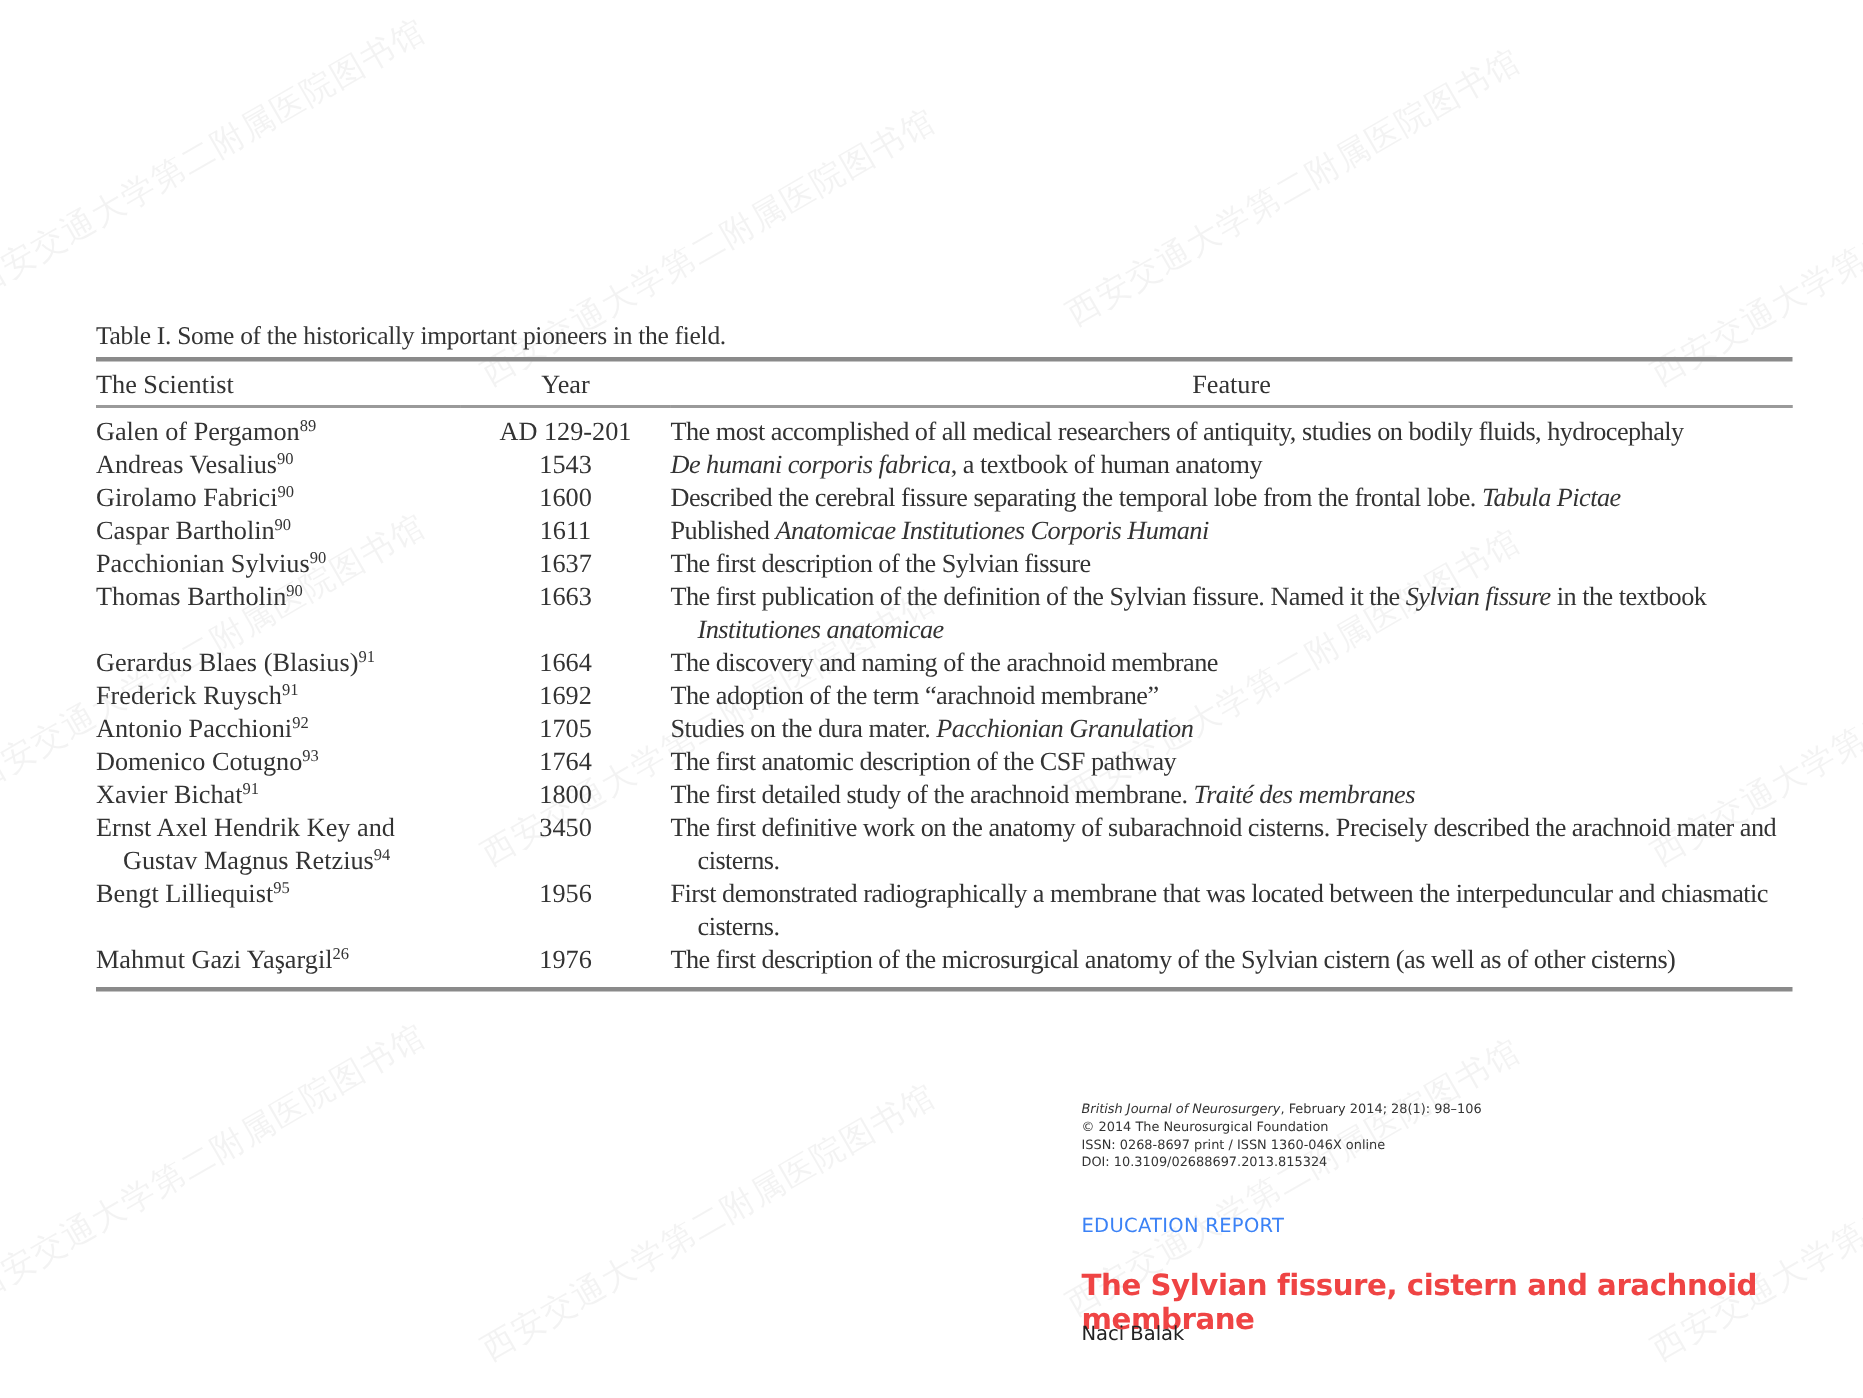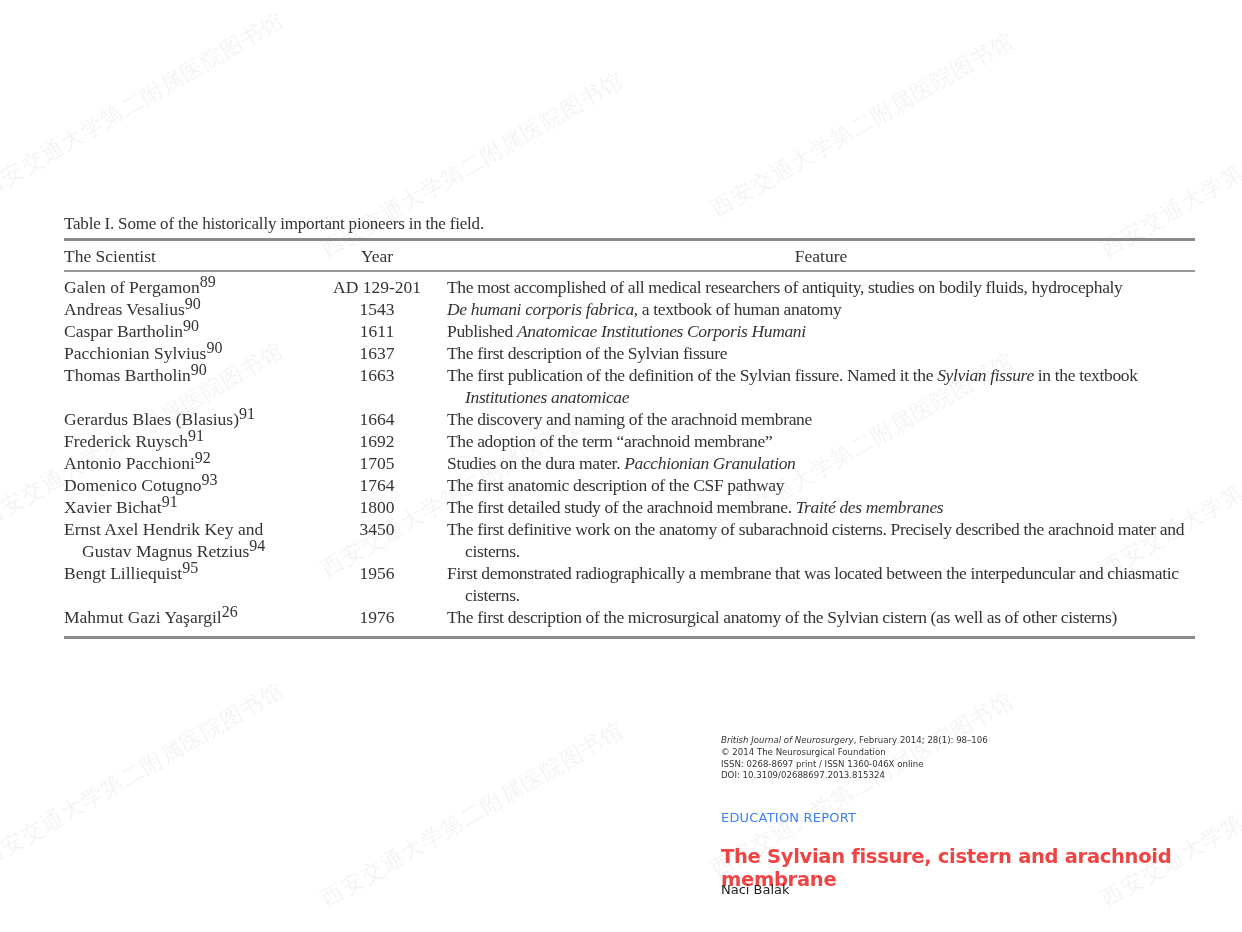--- a/index.html
+++ b/index.html
@@ -17,21 +17,21 @@
   th { font-weight: normal; padding: 5px 0 3px 0; line-height: 21px; }
   th.h1 { text-align: left; margin-top: 32px; }
   th.h2 { text-align: center; }
   th.h3 { text-align: center; }
   td { vertical-align: top; padding: 0; line-height: 22px; }
   td.name { padding-left: 0; }
   td.year { text-align: center; }
   td.feat { padding-left: 0; }
   .hang { padding-left: 18px; text-indent: -18px; letter-spacing: -0.35px; }
   .name-hang { padding-left: 18px; text-indent: -18px; }
-  sup { font-size: 16px; vertical-align: 6px; line-height: 0; margin-top: 21px; }
+  sup { font-size: 11px; vertical-align: 6px; line-height: 0; margin-top: 21px; }
   tr.first td { padding-top: 4px; }
   tr.last td { padding-bottom: 8px; }
   thead tr { border-bottom: 2px solid #9a9a9a; }
   #cite-block { position: absolute; left: 721px; top: 735px; font-size: 8.6px; line-height: 11.8px; color: #333; }
   #cite-block .journal { font-style: italic; }
   #section-label { position: absolute; left: 721px; top: 810px; font-size: 13px; color: #3b82f6; letter-spacing: 0.2px; }
   #article-title { position: absolute; left: 721px; top: 845px; font-size: 19.5px; font-weight: bold; color: #ef4444; letter-spacing: -0.3px; }
   #author { position: absolute; left: 721px; top: 882px; font-size: 13px; color: #222; }
 </style>
 </head>
@@ -82,20 +82,29 @@
           <td class="name">
             <div class="name-hang"><span>Andreas Vesalius</span><sup>90</sup></div>
           </td>
           <td class="year">1543</td>
           <td class="feat">
             <div class="hang"><i>De humani corporis fabrica</i><span>, a textbook of human anatomy</span></div>
           </td>
         </tr>
         <tr>
           <td class="name">
+            <div class="name-hang"><span>Girolamo Fabrici</span><sup>90</sup></div>
+          </td>
+          <td class="year">1600</td>
+          <td class="feat">
+            <div class="hang"><span>Described the cerebral fissure separating the temporal lobe from the frontal lobe. </span><i>Tabula Pictae</i></div>
+          </td>
+        </tr>
+        <tr>
+          <td class="name">
             <div class="name-hang"><span>Caspar Bartholin</span><sup>90</sup></div>
           </td>
           <td class="year">1611</td>
           <td class="feat">
             <div class="hang"><span>Published </span><i>Anatomicae Institutiones Corporis Humani</i></div>
           </td>
         </tr>
         <tr>
           <td class="name">
             <div class="name-hang"><span>Pacchionian Sylvius</span><sup>90</sup></div>

